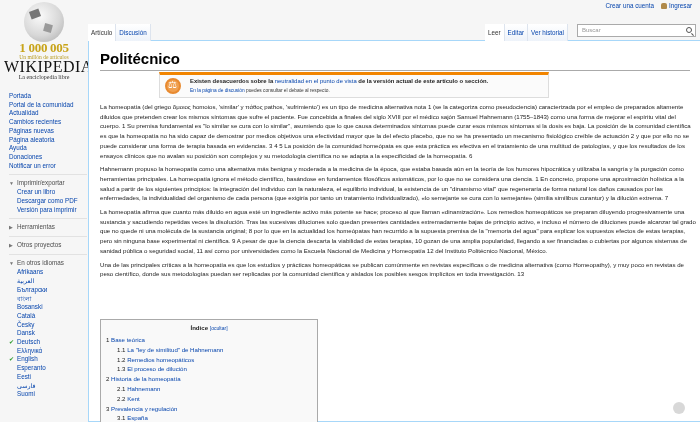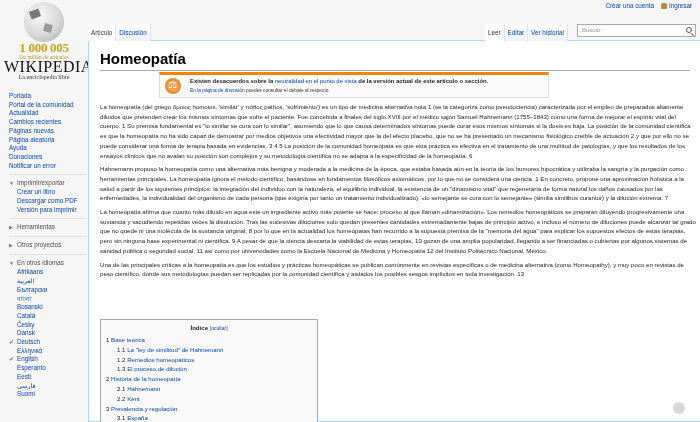--- a/index.html
+++ b/index.html
@@ -130,21 +130,21 @@
       </div>
     </div>
   </div>
 
   <div class="personal">
     <a>Crear una cuenta</a>
     <span class="user-icon"></span><a>Ingresar</a>
   </div>
 
   <div class="content">
-    <h1 class="title">Homeopatía</h1>
+    <h1 class="title">Politécnico</h1>
 
     <div class="ambox">
       <div class="ambox-icon"></div>
       <div class="line1"><span>Existen desacuerdos sobre la </span><a class="link">neutralidad en el punto de vista</a><span> de la versión actual de este artículo o sección.</span></div>
       <div class="line2"><a class="link">En la página de discusión</a><span> puedes consultar el debate al respecto.</span></div>
     </div>
 
     <div class="body-text p1">
       <p>La homeopatía (del griego ὅμοιος homoios, 'similar' y πάθος pathos, 'sufrimiento') es un tipo de medicina alternativa nota 1 (se la categoriza como pseudociencia) caracterizada por el empleo de preparados altamente diluidos que pretenden crear los mismos síntomas que sufre el paciente. Fue concebida a finales del siglo XVIII por el médico sajón Samuel Hahnemann (1755–1843) como una forma de mejorar el espíritu vital del cuerpo. 1 Su premisa fundamental es "lo similar se cura con lo similar", asumiendo que lo que causa determinados síntomas puede curar esos mismos síntomas si la dosis es baja. La posición de la comunidad científica es que la homeopatía no ha sido capaz de demostrar por medios objetivos una efectividad mayor que la del efecto placebo, que no se ha presentado un mecanismo fisiológico creíble de actuación 2 y que por ello no se puede considerar una forma de terapia basada en evidencias. 3 4 5 La posición de la comunidad homeópata es que esta práctica es efectiva en el tratamiento de una multitud de patologías, y que los resultados de los ensayos clínicos que no avalan su posición son complejos y su metodología científica no se adapta a la especificidad de la homeopatía. 6</p>
       <p>Hahnemann propuso la homeopatía como una alternativa más benigna y moderada a la medicina de la época, que estaba basada aún en la teoría de los humores hipocrática y utilizaba la sangría y la purgación como herramientas principales. La homeopatía ignora el método científico, basándose en fundamentos filosóficos axiomáticos, por lo que no se considera una ciencia. 1 En concreto, propone una aproximación holística a la salud a partir de los siguientes principios: la integración del individuo con la naturaleza, el equilibrio individual, la existencia de un "dinamismo vital" que regeneraría de forma natural los daños causados por las enfermedades, la individualidad del organismo de cada persona (que exigiría por tanto un tratamiento individualizado), «lo semejante se cura con lo semejante» (similia similibus curantur) y la dilución extrema. 7</p>

